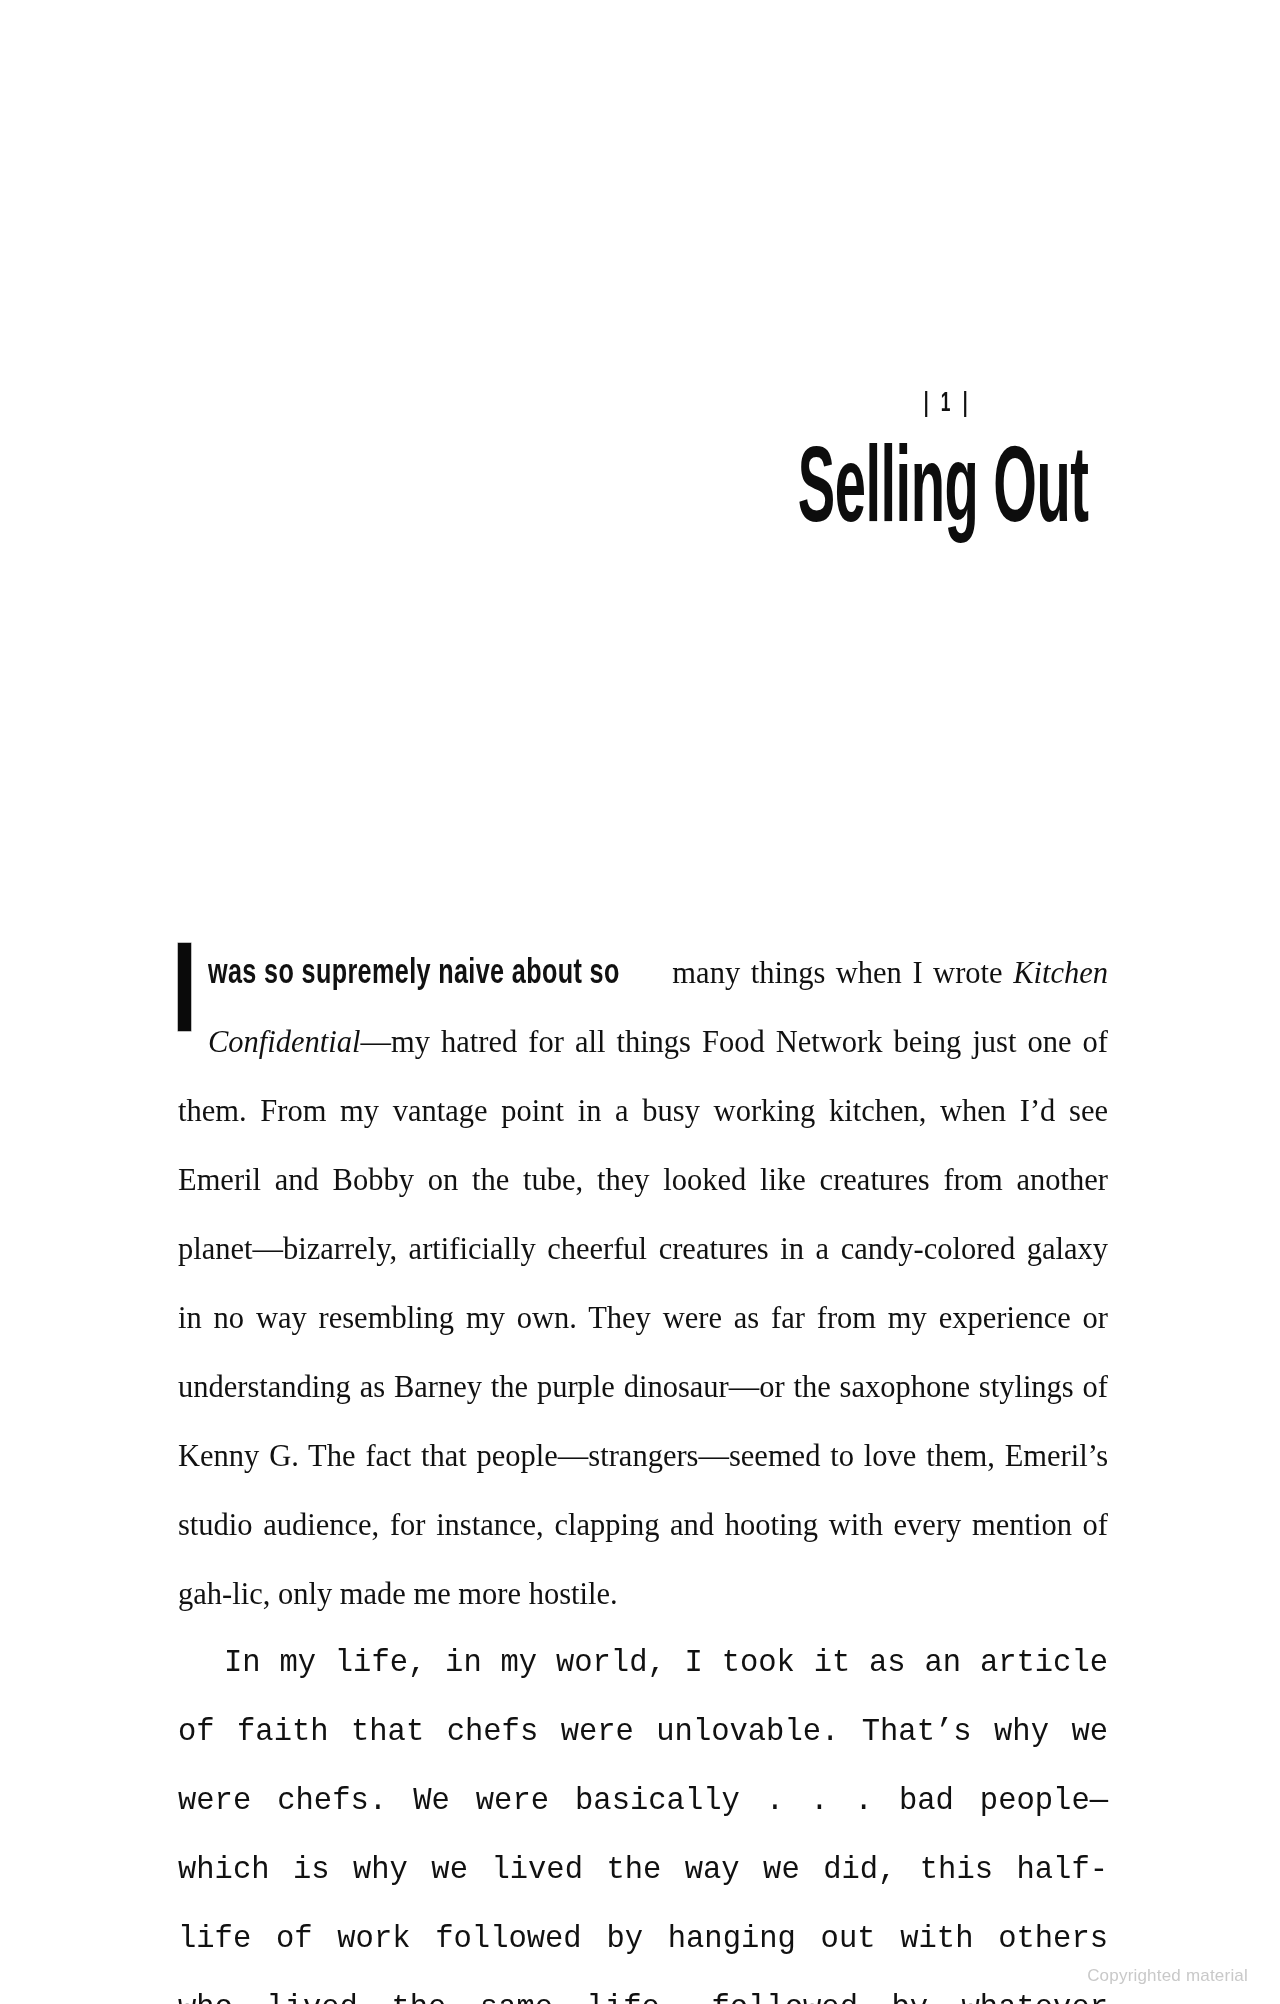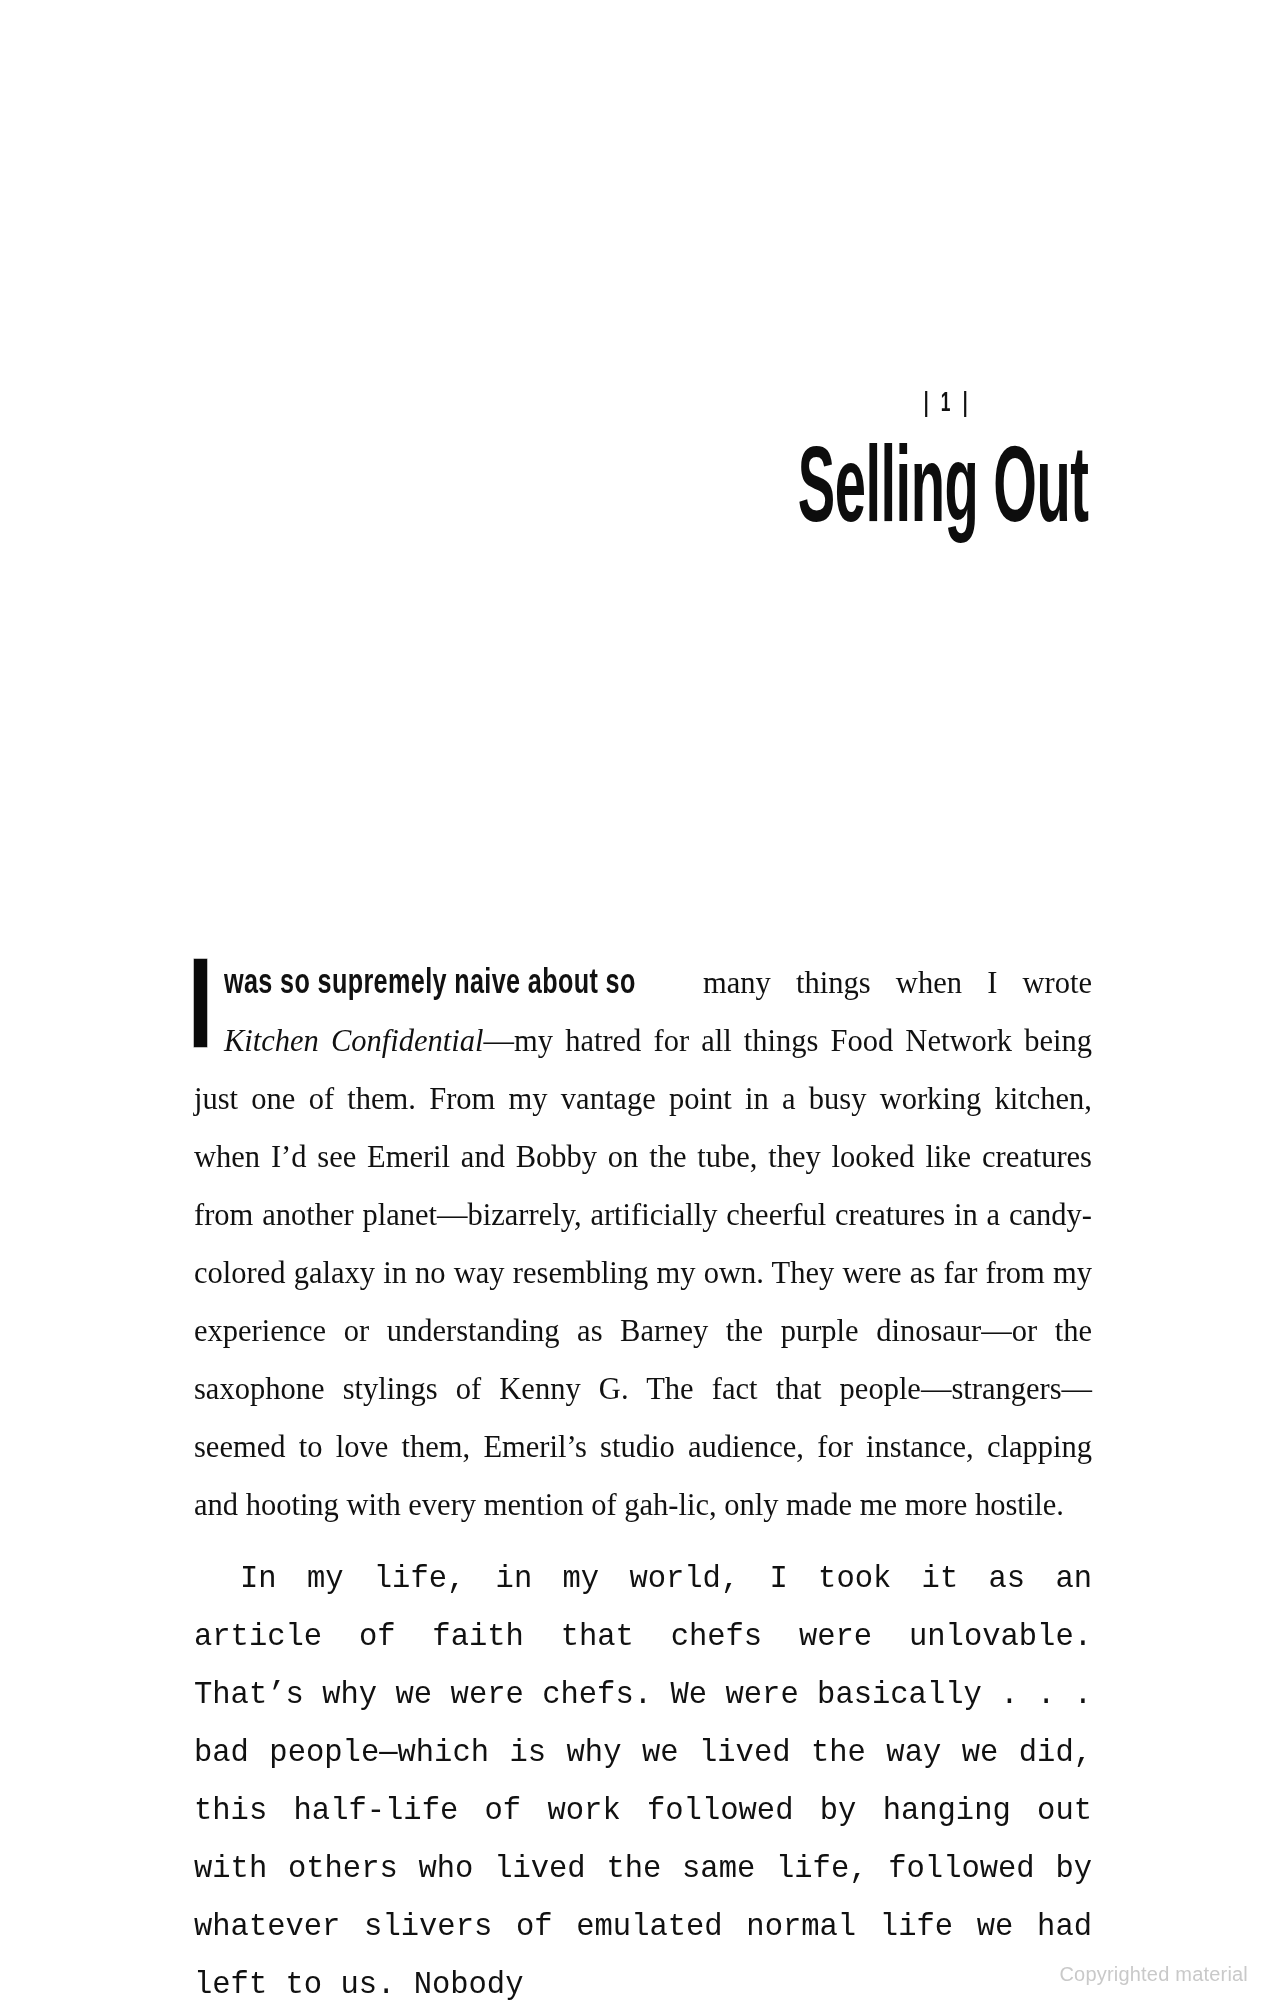--- a/index.html
+++ b/index.html
@@ -55,23 +55,23 @@
 
   
   .body-block {
     position: absolute;
     left: 178px;
     top: 936px;
     width: 930px;
   }
 
   .para {
-    margin: 16px;
+    margin: 0;
     font-size: 30.5px;
-    line-height: 58px;
+    line-height: 69px;
     text-align: justify;
     text-justify: inter-word;
     hyphens: none;
     color: #111111;
   }
 
   .para + .para {
     text-indent: 46px;
     font-family: Liberation Mono, monospace;
   }
@@ -104,21 +104,21 @@
     color: #111111;
     vertical-align: baseline;
   }
 
   
   .watermark {
     position: absolute;
     right: 32px;
     bottom: 18px;
     font-family: "Liberation Sans", "DejaVu Sans", sans-serif;
-    font-size: 20px;
+    font-size: 17px;
     color: #c9c9c9;
     letter-spacing: 0.2px;
     white-space: nowrap;
     text-align: center;
   }
 </style>
 </head>
 <body>
 
 <div class="page">

